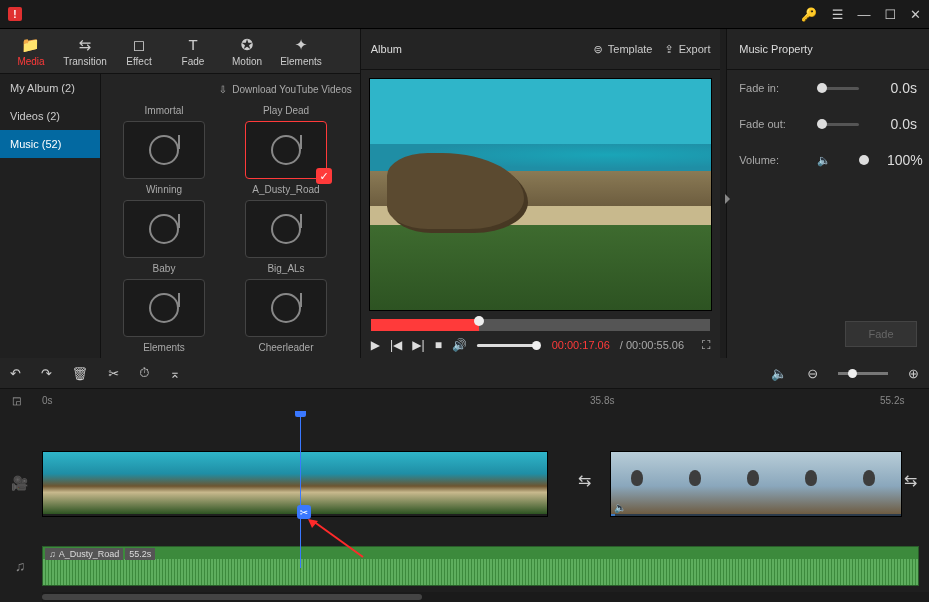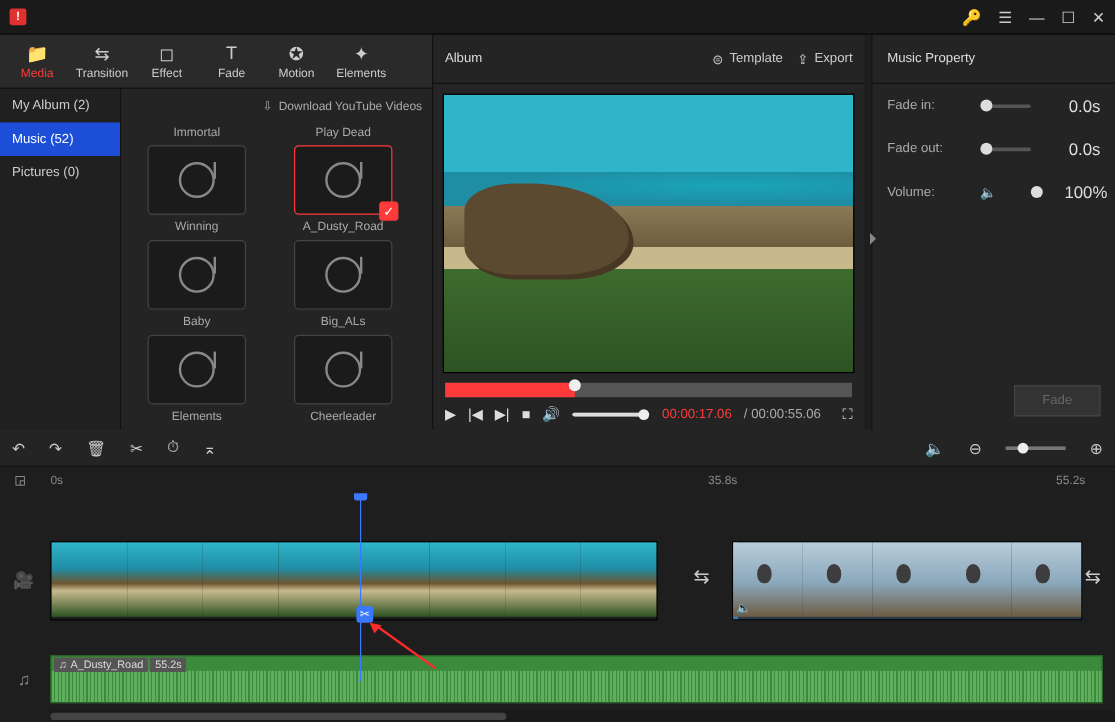--- a/index.html
+++ b/index.html
@@ -13,21 +13,21 @@
 .toprow{height:330px;display:flex;background:#252525}
 .leftpanel{width:370px;background:#242424;display:flex;flex-direction:column}
 .toolbar{height:44px;background:#2a2a2a;display:flex;align-items:center;padding:0 6px;gap:4px;border-bottom:1px solid #111}
 .toolbtn{display:flex;flex-direction:column;align-items:center;justify-content:center;width:50px;height:40px;color:#ccc;cursor:default}
 .toolbtn.active{color:#ff3a3a}
 .toolbtn .ic{font-size:15px;height:17px}
 .toolbtn .lbl{font-size:10px;margin-top:3px}
 .mediabody{flex:1;display:flex;overflow:hidden}
 .catlist{width:100px;background:#202020;border-right:1px solid #111}
 .catitem{padding:8px 10px;color:#ccc;font-size:11px;cursor:default}
-.catitem.active{background:#1d4ed8;color:#fff}
+.catitem.active{background:#0369a1;color:#fff}
 .gridarea{flex:1;background:#242424;padding:4px 8px;overflow:hidden}
 .dlrow{height:22px;display:flex;align-items:center;justify-content:flex-end;color:#aaa;font-size:10px;gap:5px}
 .gridrow{display:flex;gap:12px;margin-top:4px}
 .cell{width:110px;display:flex;flex-direction:column;align-items:center}
 .thumb{width:80px;height:56px;background:#1b1b1b;border:1px solid #444;border-radius:4px;display:flex;align-items:center;justify-content:center;position:relative}
 .thumb.sel{border-color:#ff3a3a}
 .note{width:26px;height:26px;border:2px solid #888;border-radius:50%;position:relative}
 .note::after{content:"";position:absolute;right:-3px;top:-2px;width:2px;height:14px;background:#888}
 .chk{position:absolute;right:-6px;bottom:-6px;width:16px;height:16px;background:#ff3a3a;border-radius:3px;display:flex;align-items:center;justify-content:center;color:#fff;font-size:11px}
 .cellname{font-size:10px;color:#aaa;margin-top:5px;height:12px;text-align:center}
@@ -132,22 +132,22 @@
           <span class="lbl">Motion</span>
         </div>
       <div class="toolbtn">
           <span class="ic">✦</span>
           <span class="lbl">Elements</span>
         </div>
     </div>
     <div class="mediabody">
       <div class="catlist">
         <div class="catitem">My Album (2)</div>
+        <div class="catitem">Videos (2)</div>
         <div class="catitem active">Music (52)</div>
-        <div class="catitem">Pictures (0)</div>
       </div>
       <div class="gridarea">
         <div class="dlrow">
           <span>⇩</span>
           <span>Download YouTube Videos</span>
         </div>
         <div class="gridrow" style="margin-top:0">
           <div class="cell">
               <div class="cellname">Immortal</div>
             </div>

